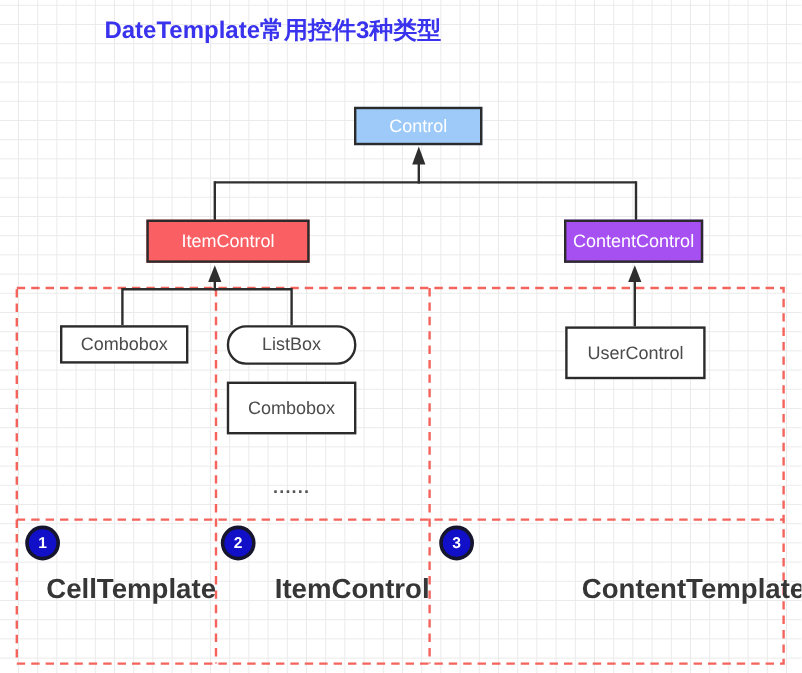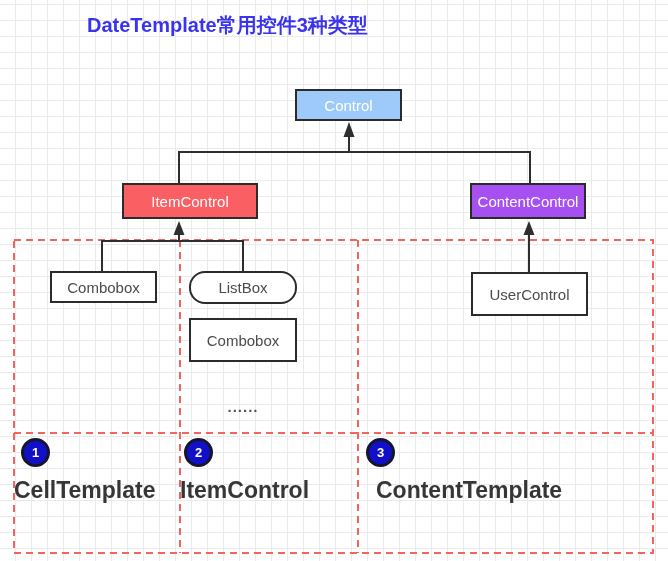--- a/index.html
+++ b/index.html
@@ -42,21 +42,21 @@
     box-sizing:border-box;background:#1110c8;border:3px solid #15152e;
     color:#fff;font-size:13px;font-weight:bold;
     display:flex;align-items:center;justify-content:center;
   }
   .badge.b1{left:21px;top:438px;}
   .badge.b2{left:184px;top:438px;}
   .badge.b3{left:366px;top:438px;}
   .section-label{
     position:absolute;z-index:3;top:477px;
     font-size:23px;font-weight:bold;color:#363636;
-    text-align:left;white-space:nowrap;
+    text-align:right;white-space:nowrap;
   }
   .section-label.s1{left:14px;width:166px;}
   .section-label.s2{left:180px;width:178px;}
   .section-label.s3{left:358px;width:295px;transform:translateX(18px);}
 </style>
 </head>
 <body>
 
 <div class="canvas">
 

